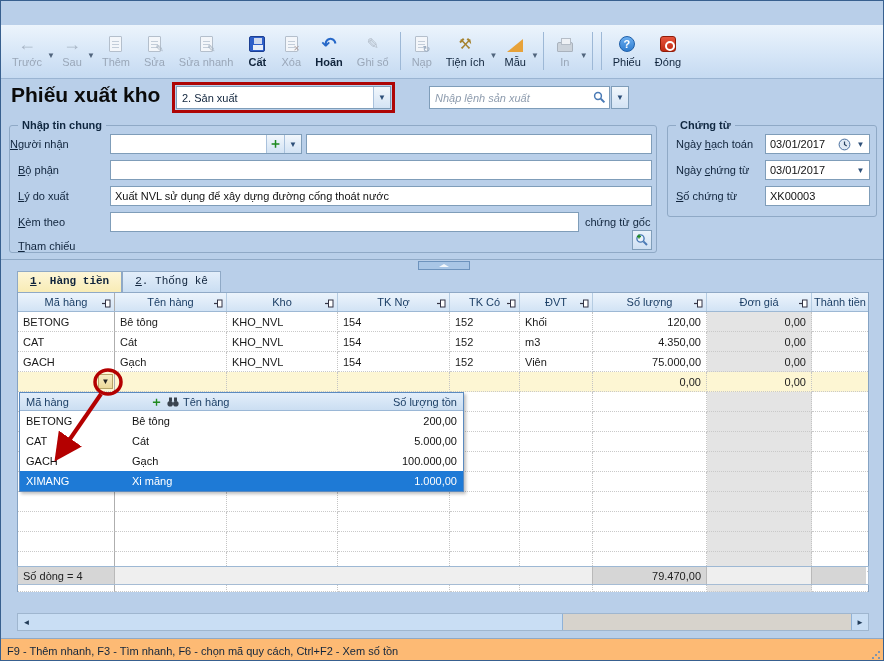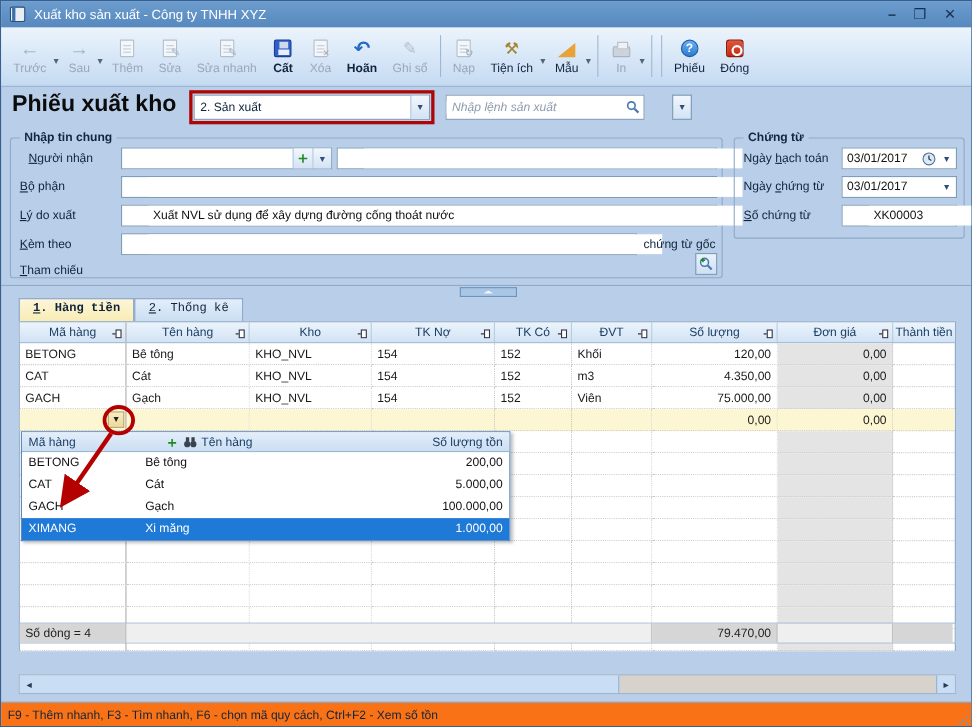--- a/index.html
+++ b/index.html
@@ -51,34 +51,34 @@
   .i-power { width:16px; height:16px; border-radius:3px; background:linear-gradient(#e5543c,#c22a12); border:1px solid #8f1c09; position:relative; }
   .i-power::after { content:""; position:absolute; left:4px; top:4px; width:6px; height:6px; border:2px solid #fff; border-radius:50%; }
 
   
   .page-title { position:absolute; left:10px; top:82px; font-size:21px; font-weight:bold; color:#0b0b0b; }
   .red-annotation-box { position:absolute; left:171px; top:81px; width:223px; height:31px; border:3px solid #ae0505; z-index:30; pointer-events:none; }
   .combo { position:absolute; background:#fff; border:1px solid #7f9db9; display:flex; align-items:center;gap:32px; }
   .combo .cmb-text { flex:1; padding:0 5px; color:#10243c; white-space:nowrap; overflow:hidden; }
   .cmb-btn { width:17px; height:100%; background:linear-gradient(#f2f7fc,#d3e3f4); border-left:1px solid #a9c1dc; display:flex; align-items:center; justify-content:center; color:#2d4f78; font-size:8px; }
   .type-combo { left:175px; top:85px; width:215px; height:23px; }
-  .search-box { left:404px; top:85px; width:181px; height:23px; }
+  .search-box { left:428px; top:85px; width:181px; height:23px; }
   .search-box input { flex:1; border:0; outline:none; font:italic 11px "Liberation Sans","DejaVu Sans",sans-serif; padding:0 5px; color:#333; min-width:0; }
   .search-box input::placeholder { color:#8e9cae; font-style:italic; }
   .sb-dd { position:absolute; left:610px; top:85px; width:18px; height:23px; background:linear-gradient(#f2f7fc,#d3e3f4); border:1px solid #7f9db9; display:flex; align-items:center; justify-content:center; font-size:8px; color:#2d4f78; }
 
   
   .groupbox { position:absolute; border:1px solid #8fa9c6; border-radius:3px; }
   .gb-legend { position:absolute; top:-7px; left:8px; background:#b9cfe9; padding:0 4px; font-weight:bold; color:#0f2740; }
   .gb-general { left:8px; top:124px; width:648px; height:128px; }
   .gb-doc { left:666px; top:124px; width:210px; height:92px; }
   .f-label { position:absolute; color:#10243c; }
   .u { text-decoration:underline; }
   .field { position:absolute; background:#fff; border:1px solid #7f9db9; height:20px; }
-  .field input { width:100%; height:100%; border:0; outline:none; padding:0 4px; font:11px "Liberation Sans","DejaVu Sans",sans-serif; color:#111;margin-left:24px; }
+  .field input { width:100%; height:100%; border:0; outline:none; padding:0 4px; font:11px "Liberation Sans","DejaVu Sans",sans-serif; color:#111; }
   .btn-plus { width:18px; height:100%; background:linear-gradient(#f2f7fc,#d3e3f4); border-left:1px solid #a9c1dc; display:flex; align-items:center; justify-content:center; color:#1f8a1f; font-size:14px; font-weight:bold; }
   .date-txt { flex:1; padding:0 4px; color:#111; }
   .suffix-label { position:absolute; color:#10243c; }
   .btn-lookup { position:absolute; width:20px; height:20px; background:linear-gradient(#eaf2fb,#cfe0f2); border:1px solid #7f9db9; display:flex; align-items:center; justify-content:center; }
 
   
   .splitline { position:absolute; left:0; top:258px; width:100%; height:1px; background:#8fa9c6; }
   .splitgrip { position:absolute; left:417px; top:260px; width:52px; height:9px; background:#a9c6e6; border:1px solid #6d93bd; display:flex; align-items:center; justify-content:center; }
   .splitgrip::after { content:""; width:10px; height:3px; background:#f4f8fc; clip-path:polygon(50% 0,100% 100%,0 100%); }
 
@@ -103,21 +103,21 @@
   .row-dd-btn { position:absolute; right:1px; top:2px; width:15px; height:15px; background:linear-gradient(#f6ecc4,#ecd99b); border:1px solid #b6a468; display:flex; align-items:center; justify-content:center; font-size:8px; color:#222; }
 
   
   .gfooter { position:absolute; left:16px; top:565px; width:852px; height:19px; display:flex; border:1px solid #a6bcd4; border-top:1px solid #9db8d4; }
   .fcell { display:flex; align-items:center; padding:0 5px; border-right:1px solid #b9b9b9; background:#efefef; color:#222; }
   .fcell.gray { background:#d6d6d6; }
   .hscroll { position:absolute; left:16px; top:612px; width:852px; height:18px; background:#d7d3cc; border:1px solid #9fb6cf; display:flex; }
   .hs-btn { width:17px; height:100%; background:#c9def4; display:flex; align-items:center; justify-content:center; font-size:8px; color:#223c58; }
   .hs-thumb { width:528px; height:100%; background:#c9def4; border-right:1px solid #8fb2d8; }
   .hs-btn.right { margin-left:auto; border-left:1px solid #8fb2d8; }
-  .statusbar { position:absolute; left:0; top:637px; width:100%; height:24px; background:#f97316; border-top:1px solid #8fa9c6; display:flex; align-items:center; padding:0 6px; color:#10243c; }
+  .statusbar { position:absolute; left:0; top:637px; width:100%; height:24px; background:#fdba74; border-top:1px solid #8fa9c6; display:flex; align-items:center; padding:0 6px; color:#10243c; }
   .grip { position:absolute; right:2px; bottom:2px; width:10px; height:10px;
      background:radial-gradient(circle 1.2px at 8px 2px,#7e94ad 95%,transparent), radial-gradient(circle 1.2px at 8px 8px,#7e94ad 95%,transparent), radial-gradient(circle 1.2px at 2px 8px,#7e94ad 95%,transparent), radial-gradient(circle 1.2px at 5px 5px,#7e94ad 95%,transparent); }
 
   
   .item-dd { position:absolute; left:18px; top:391px; width:445px; background:#fff; border:1px solid #5a8ac0; box-shadow:2px 2px 3px rgba(0,0,0,.25); z-index:20; }
   .idd-head { height:18px; background:linear-gradient(#e3eefa,#cbdef2); border-bottom:1px solid #9ab7d6; display:flex; align-items:center; padding:0 6px; color:#1c3f66; }
   .idd-head .hcode { width:124px; }
   .idd-head .hplus { color:#1f8a1f; font-weight:bold; font-size:13px; margin-right:4px; }
   .idd-head .hname { margin-left:4px; }
   .idd-head .hstock { margin-left:auto; }
@@ -127,29 +127,20 @@
   .idd-row .rstock { margin-left:auto; }
   .idd-row.selected { background:#1e7ad6; color:#fff; }
 
   .annot-svg { position:absolute; left:30px; top:350px; z-index:40; pointer-events:none; }
 </style>
 </head>
 <body>
 
 <div id="win">
 
-  <div class="titlebar">
-    <span class="appicon"></span>
-    <span class="title">Xuất kho sản xuất - Công ty TNHH XYZ</span>
-    <span class="win-btns">
-      <span class="win-btn">–</span>
-      <span class="win-btn">❒</span>
-      <span class="win-btn">✕</span>
-    </span>
-  </div>
 
   <div class="toolbar">
     <div class="tb-item disabled">
       <span class="icon g-arrow">←</span>
       <span class="tb-label">Trước</span>
     </div>
       <span class="tb-dd">▼</span>
     <div class="tb-item disabled">
       <span class="icon g-arrow">→</span>
       <span class="tb-label">Sau</span>
@@ -249,21 +240,21 @@
           <circle cx="5" cy="5" r="3.4" fill="none" stroke="#4a7ab5" stroke-width="1.5"></circle>
           <line x1="7.8" y1="7.8" x2="11.4" y2="11.4" stroke="#4a7ab5" stroke-width="2"></line>
         </svg>
     </span>
   </div>
   <div class="sb-dd">▼</div>
 
   <div class="groupbox gb-general">
     <span class="gb-legend">Nhập tin chung</span>
 
-    <span class="f-label" style="left:16px;top:12px"><span class="u">N</span><span>gười nhận</span></span>
+    <span class="f-label" style="left:0;top:12px"><span class="u">N</span><span>gười nhận</span></span>
     <div class="field" style="left:100px;top:8px;width:192px;display:flex">
       <span style="flex:1"></span>
       <span class="btn-plus">＋</span>
       <span class="cmb-btn">▼</span>
     </div>
     <div class="field" style="left:296px;top:8px;width:346px"><input style=""></div>
 
     <span class="f-label" style="left:8px;top:38px"><span class="u">B</span><span>ộ phận</span></span>
     <div class="field" style="left:100px;top:34px;width:542px"><input style=""></div>
 

